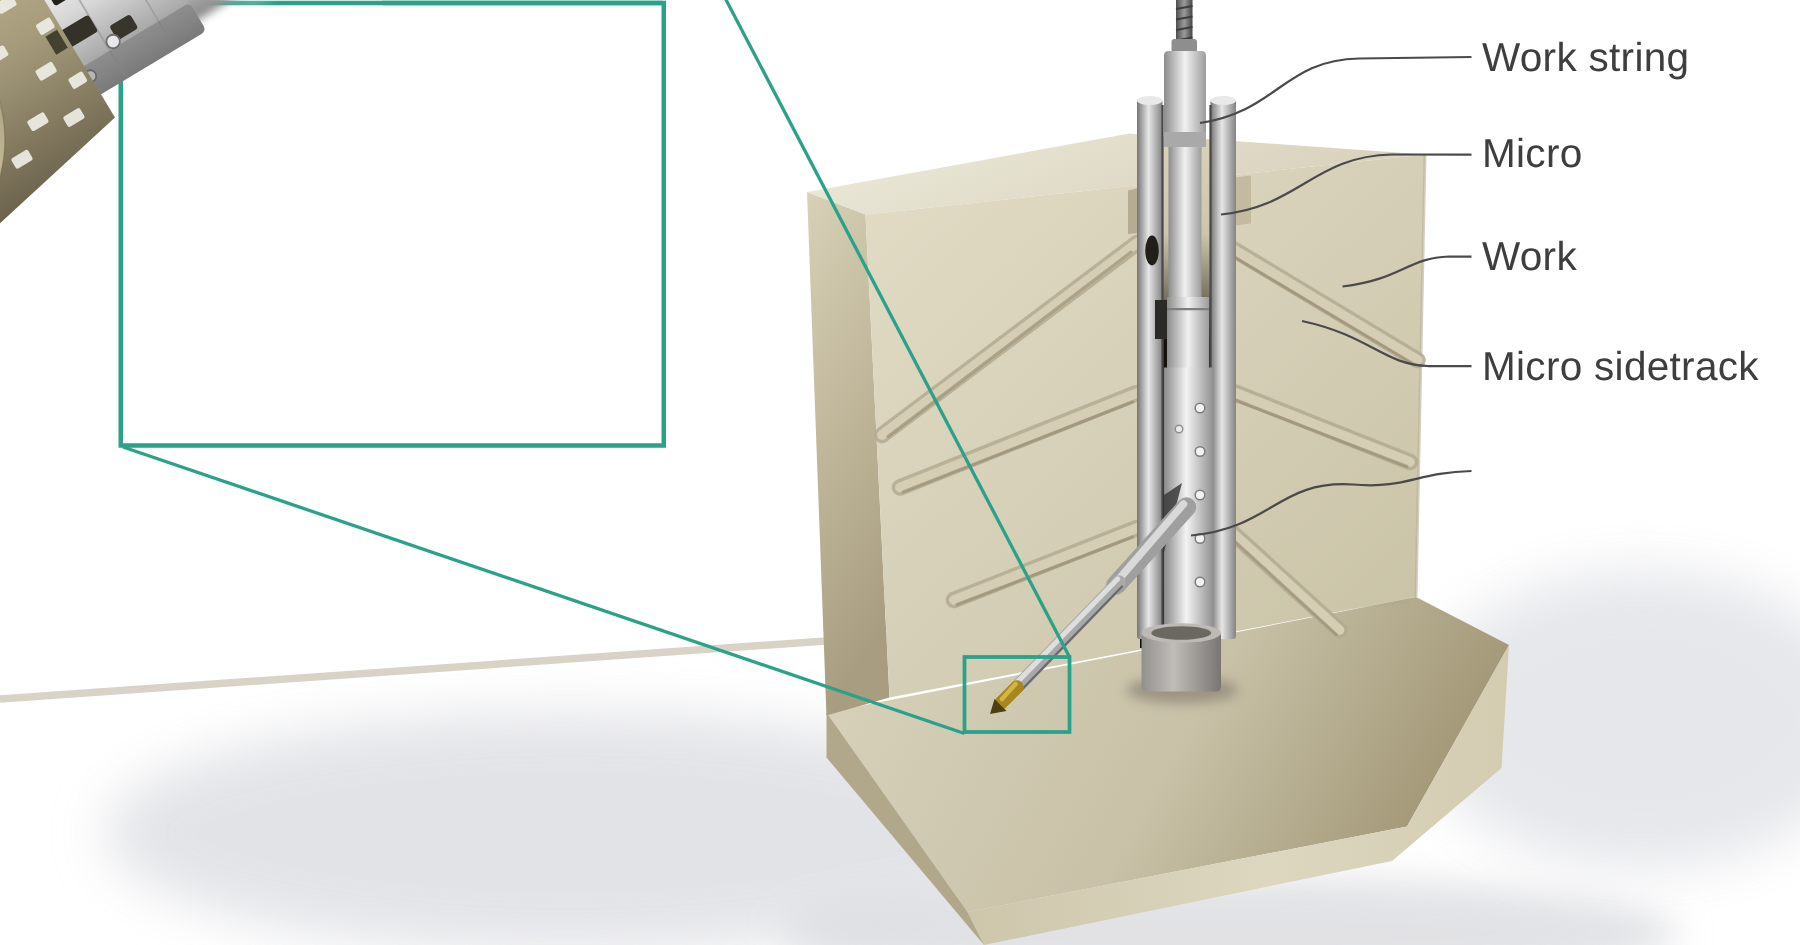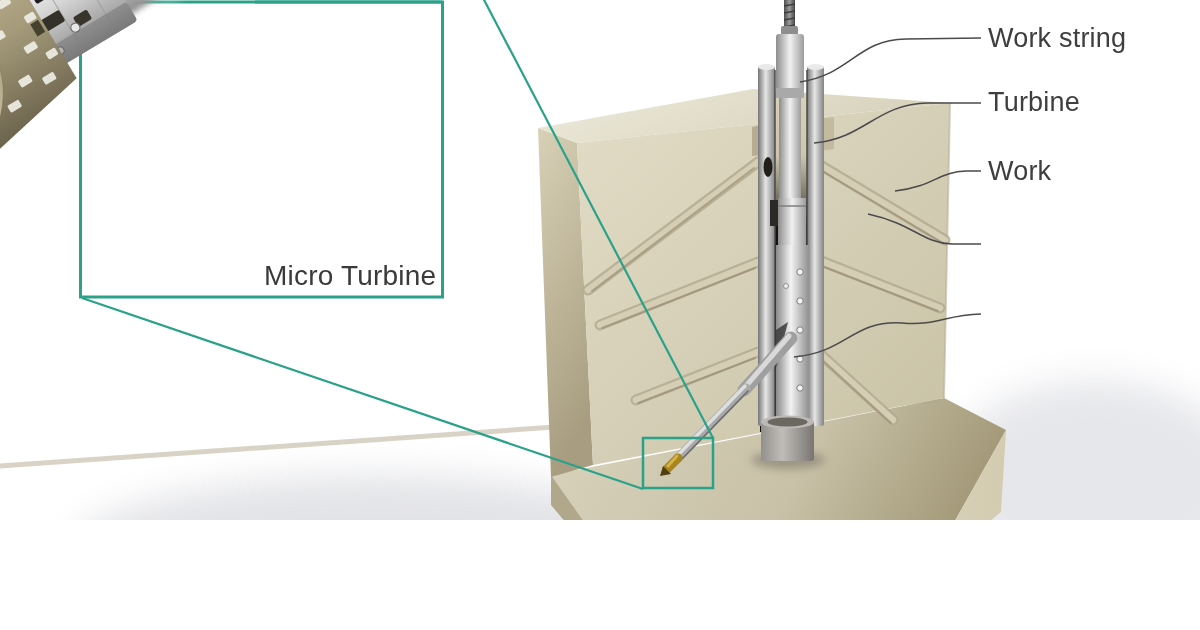--- a/index.html
+++ b/index.html
@@ -1,16 +1,16 @@
 <!DOCTYPE html>
 <html><head>
 <meta charset="utf-8">
 <style>
   html,body{margin:0;padding:0;background:#ffffff;}
-  .stage{position:relative;width:1200px;height:520px;background:#ffffff;overflow:hidden;
+  .stage{position:relative;width:1200px;height:630px;background:#ffffff;overflow:hidden;
          font-family:"Liberation Sans", sans-serif;}
   .scene{position:absolute;left:0;top:0;}
   .lbl{position:absolute;left:988px;font-size:27px;color:#3e3e3e;white-space:nowrap;
        line-height:28px;letter-spacing:.2px;}
   .lbl-callout{position:absolute;left:264px;top:260px;font-size:28px;color:#3a3a3a;
        white-space:nowrap;letter-spacing:.2px;}
 </style>
 </head>
 <body>
 
@@ -326,17 +326,17 @@
         <rect x="-12" y="-5" width="30" height="10" rx="5"></rect>
       </g>
       <path d="M 18,2 q 14,8 28,2" stroke="#27231a" stroke-width="2.5" fill="none" opacity=".8"></path>
     </g>
   </g>
 
   <line x1="255" y1="2" x2="441.5" y2="2" stroke="#2aa189" stroke-width="3"></line>
 </svg>
 
 <div class="lbl" style="top:24px">Work string</div>
-<div class="lbl" style="top:88px">Turbine</div>
+<div class="lbl" style="top:88px">Micro</div>
 <div class="lbl" style="top:157px">Work</div>
-<div class="lbl-callout">Micro Turbine</div>
+<div class="lbl" style="top:230px">Micro sidetrack</div>
 
 </div>
 
 </body></html>

